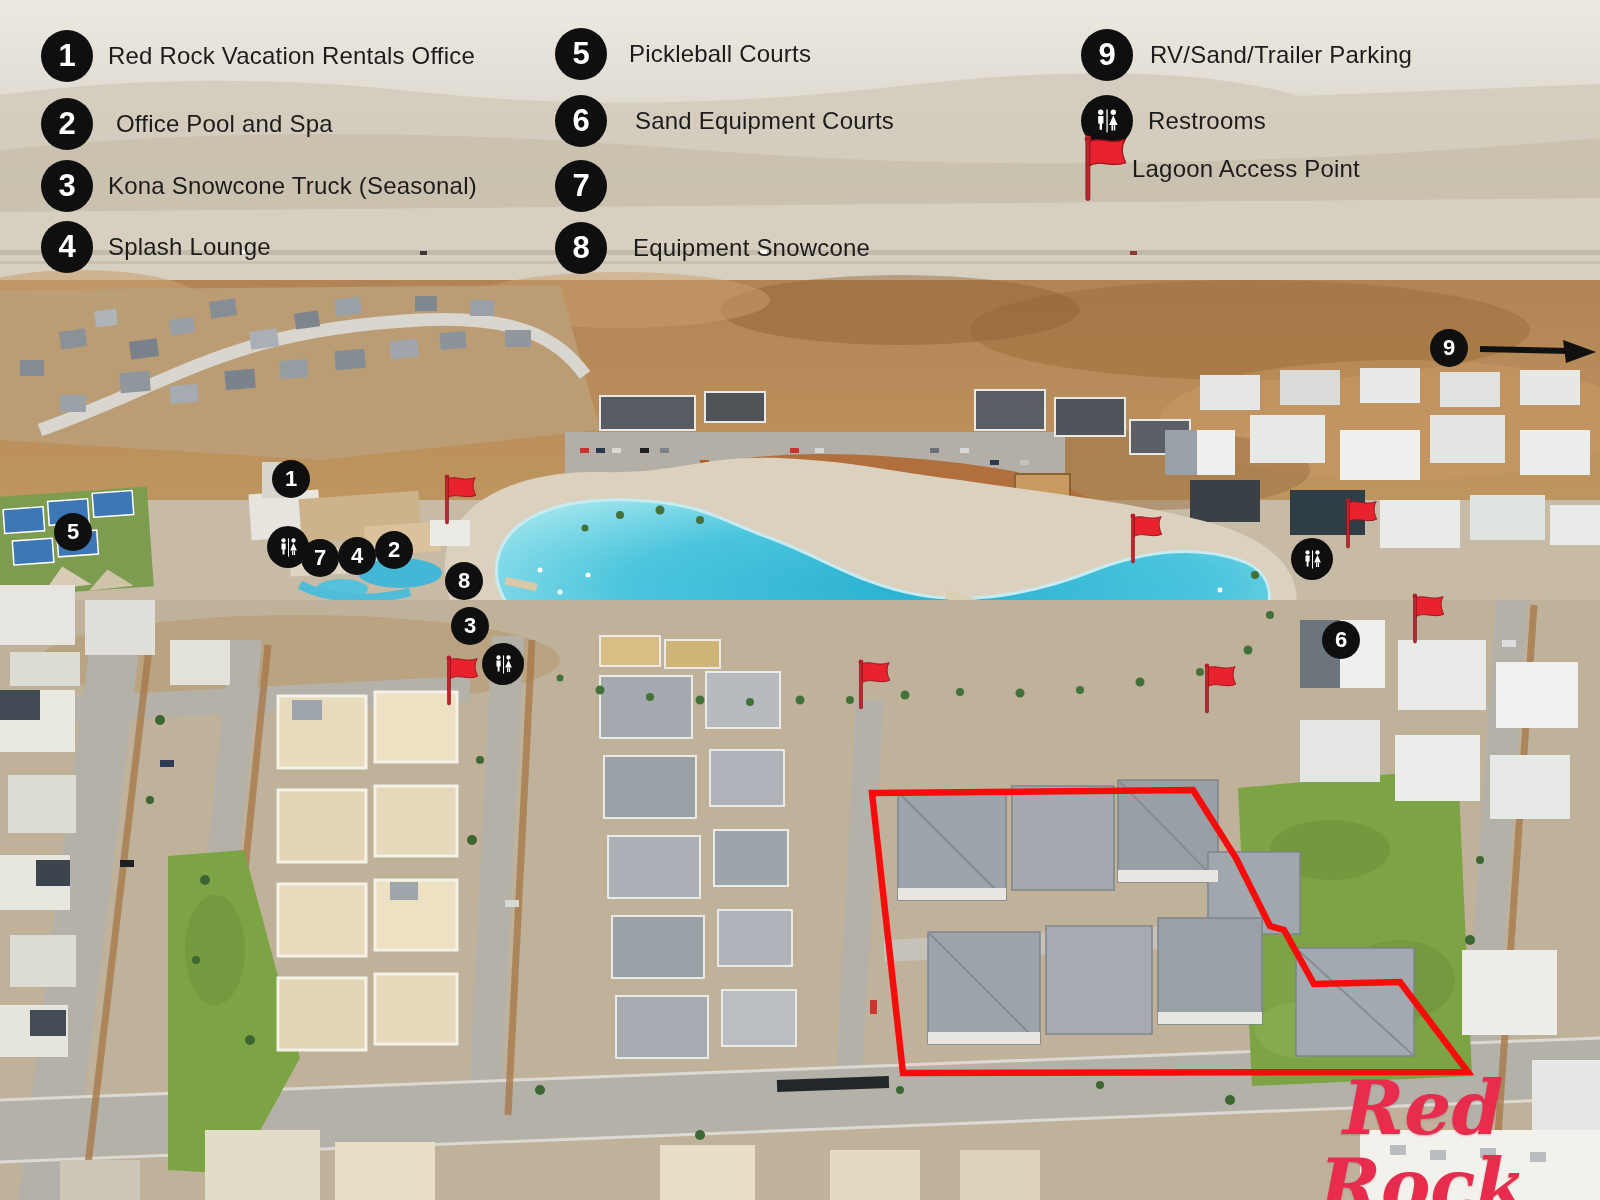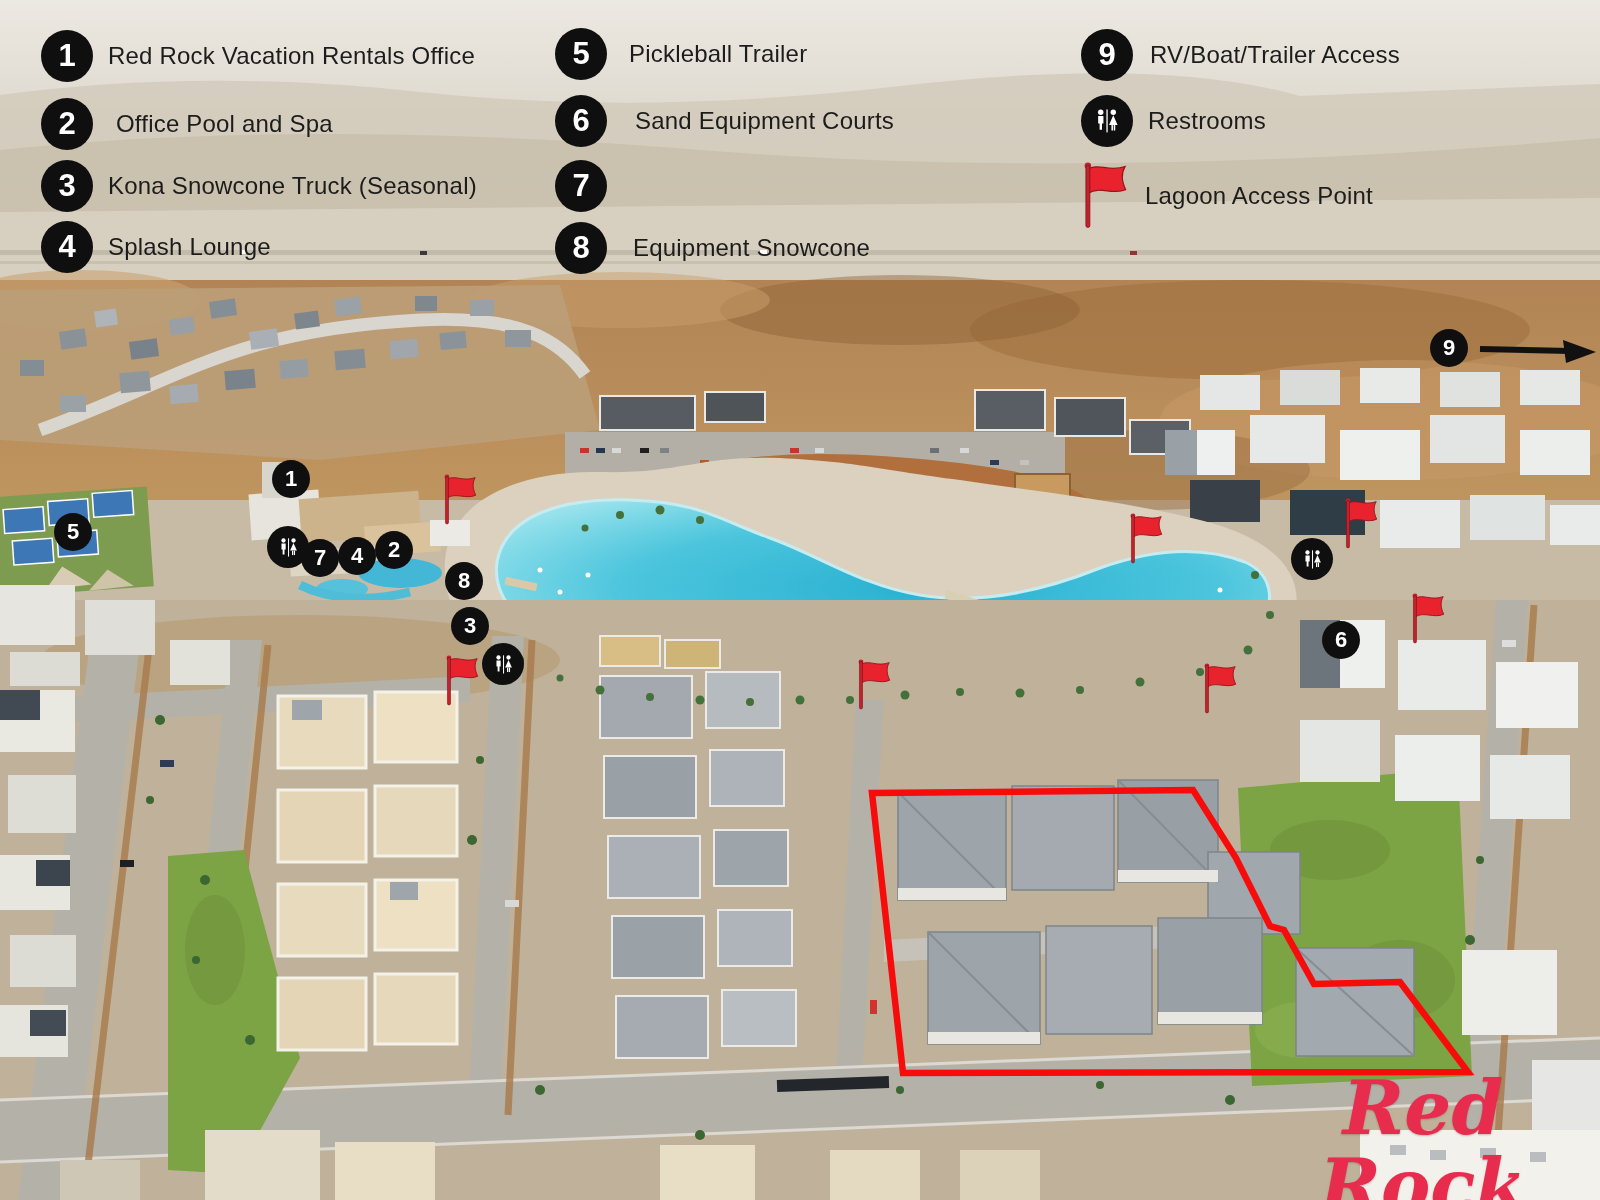--- a/index.html
+++ b/index.html
@@ -398,21 +398,21 @@
       <span class="badge">
           <span>4</span>
         </span>
       <span class="legend-label">Splash Lounge</span>
     </div>
 
     <div class="legend-item" style="left:555px;top:28px;gap:22px">
       <span class="badge">
           <span>5</span>
         </span>
-      <span class="legend-label">Pickleball Trailer</span>
+      <span class="legend-label">Pickleball Courts</span>
     </div>
     <div class="legend-item" style="left:555px;top:95px;gap:28px">
       <span class="badge">
           <span>6</span>
         </span>
       <span class="legend-label">Sand Equipment Courts</span>
     </div>
     <div class="legend-item" style="left:555px;top:160px;gap:22px">
       <span class="badge">
           <span>7</span>
@@ -422,37 +422,37 @@
       <span class="badge">
           <span>8</span>
         </span>
       <span class="legend-label">Equipment Snowcone</span>
     </div>
 
     <div class="legend-item" style="left:1081px;top:29px;gap:17px">
       <span class="badge">
           <span>9</span>
         </span>
-      <span class="legend-label">RV/Boat/Trailer Access</span>
+      <span class="legend-label">RV/Sand/Trailer Parking</span>
     </div>
     <div class="legend-item" style="left:1081px;top:95px;">
       <span class="badge-restroom">
         <svg viewBox="0 0 40 40" fill="#ffffff">
           <circle cx="12.6" cy="9.6" r="3.2"></circle>
           <path d="M9.6 14 h6.2 v9 h-1.7 v7.4 h-2.8 v-7.4 H9.6 z"></path>
           <rect x="19.3" y="6.4" width="1.5" height="27"></rect>
           <circle cx="27.4" cy="9.6" r="3.2"></circle>
           <path d="M27.4 13.2 l5 11.4 h-10 z"></path>
           <rect x="25.2" y="24.8" width="1.8" height="6.4"></rect>
           <rect x="27.9" y="24.8" width="1.8" height="6.4"></rect>
         </svg>
       </span>
       <span class="legend-label">Restrooms</span>
     </div>
-    <div class="legend-item" style="left:1078px;top:160px;gap:13px">
+    <div class="legend-item" style="left:1078px;top:133px;gap:0">
       <span class="badge-flag">
         <svg viewBox="0 0 40 56">
           <path d="M7 6 C 15 1.5 23 9 36 4.5 C 32.5 10.5 33.5 16 36.5 23 C 26 27.5 16 20 7 25.5 Z" style="fill:var(--flag-red,#e8232e)" stroke="#9b121b" stroke-width="1"></path>
           <circle cx="6.3" cy="3.8" r="2.6" style="fill:var(--flag-pole,#c2222c)"></circle>
           <rect x="4.7" y="3.2" width="3.2" height="50" rx="1.6" style="fill:var(--flag-pole,#c2222c)" stroke="#7e0f16" stroke-width="0.6"></rect>
         </svg>
       </span>
       <span class="legend-label">Lagoon Access Point</span>
     </div>
   </div>

